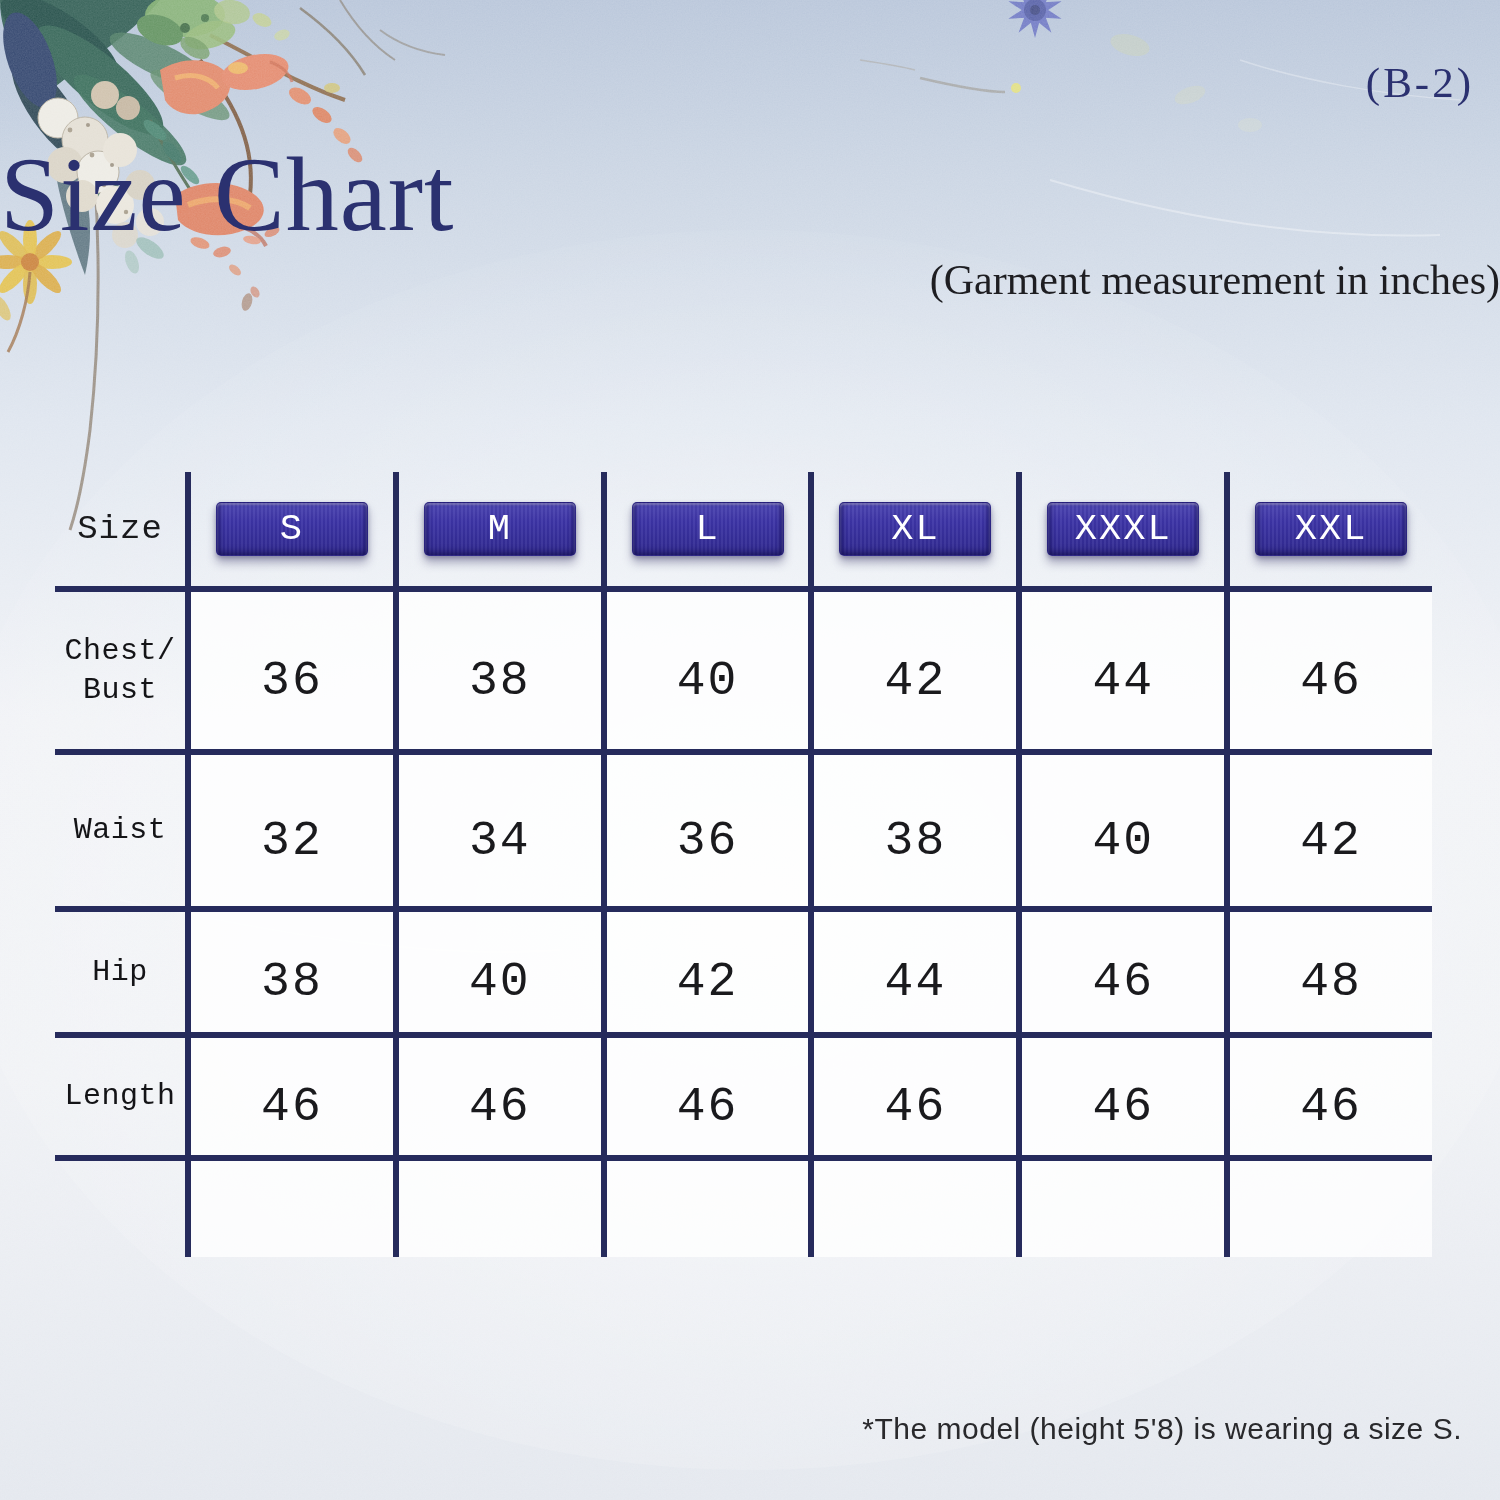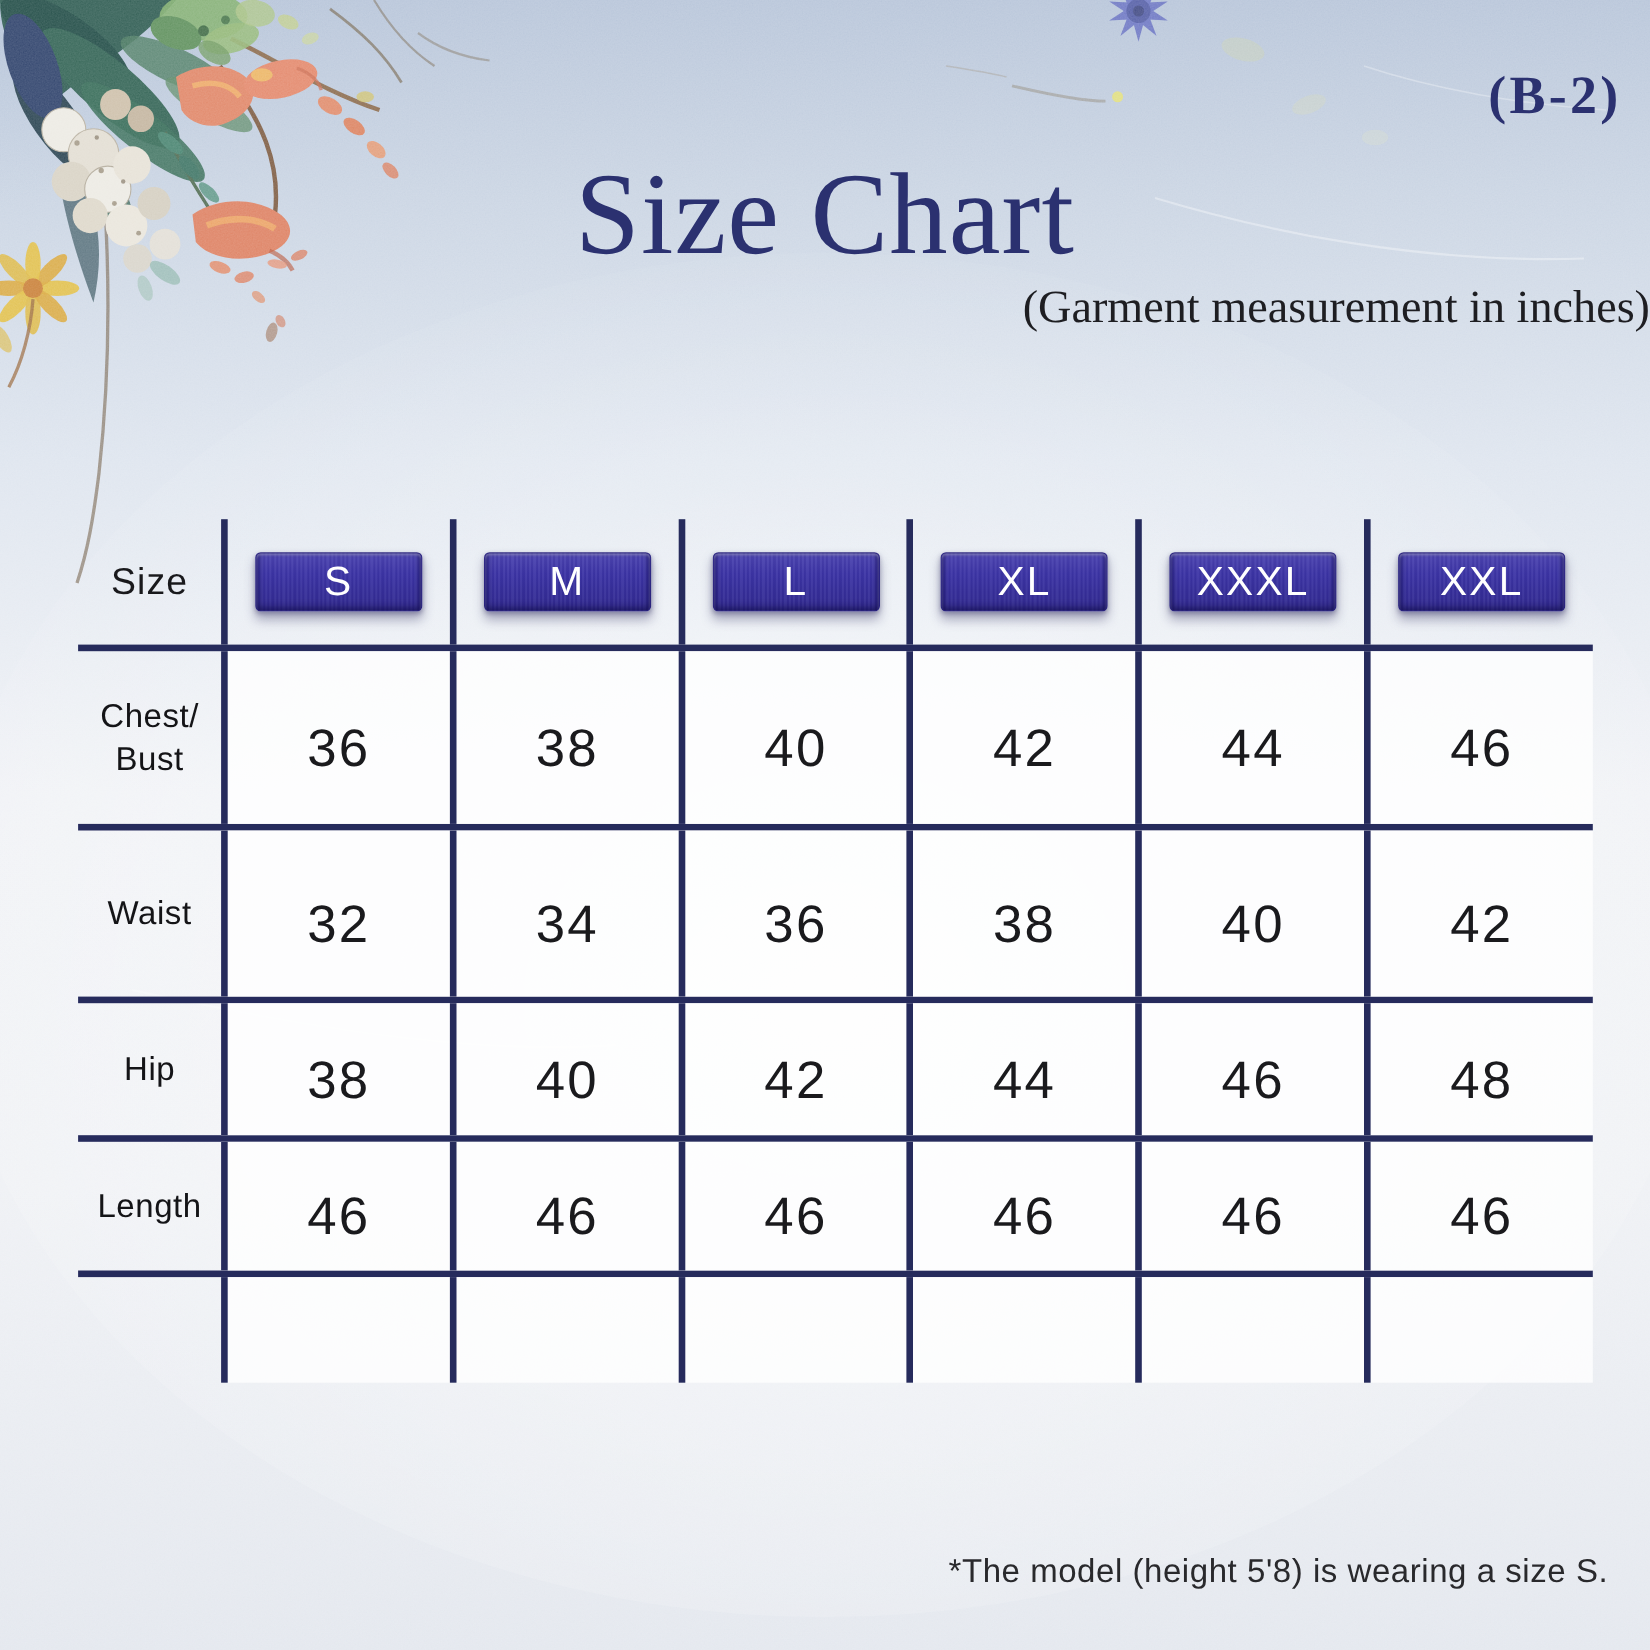--- a/index.html
+++ b/index.html
@@ -14,40 +14,39 @@
     overflow:hidden;
     font-family:"Liberation Sans", sans-serif;
     background:linear-gradient(180deg,#b5c3d8 0%,#c8d3e2 12%,#dde4ee 28%,#eff1f5 48%,#eef0f4 72%,#e2e6ed 100%);
   }
   .bg-art{position:absolute;inset:0;z-index:0;}
   .content{position:absolute;inset:0;z-index:1;}
 
   .code-label{
     position:absolute;top:58px;right:26px;
     font-family:"Liberation Serif", serif;
-    font-size:49px;font-weight:700;letter-spacing:3px;
+    font-size:43px;font-weight:400;letter-spacing:3px;
     color:var(--navy);
   }
   .page-title{
     position:absolute;top:134px;left:0;width:100%;
-    text-align:center;
     font-family:"Liberation Serif", serif;
     font-size:106px;font-weight:500;letter-spacing:1px;
     color:var(--navy);
   }
   .page-subtitle{
     position:absolute;top:256px;left:0;width:100%;
     text-align:right;
     font-family:"Liberation Serif", serif;
     font-size:42px;font-weight:500;
     color:#1e1e22;
   }
 
   .size-table{
-    position:absolute;left:71px;top:472px;width:1377px;
+    position:absolute;left:55px;top:472px;width:1377px;font-family:Liberation Mono, monospace;
   }
   .trow{
     display:grid;
     grid-template-columns:130px repeat(6,1fr);
   }
   .r-head{height:114px;}
   .r1{height:163px;border-top:6px solid var(--line);}
   .r2{height:157px;border-top:6px solid var(--line);}
   .r3{height:126px;border-top:6px solid var(--line);}
   .r4{height:123px;border-top:6px solid var(--line);}

